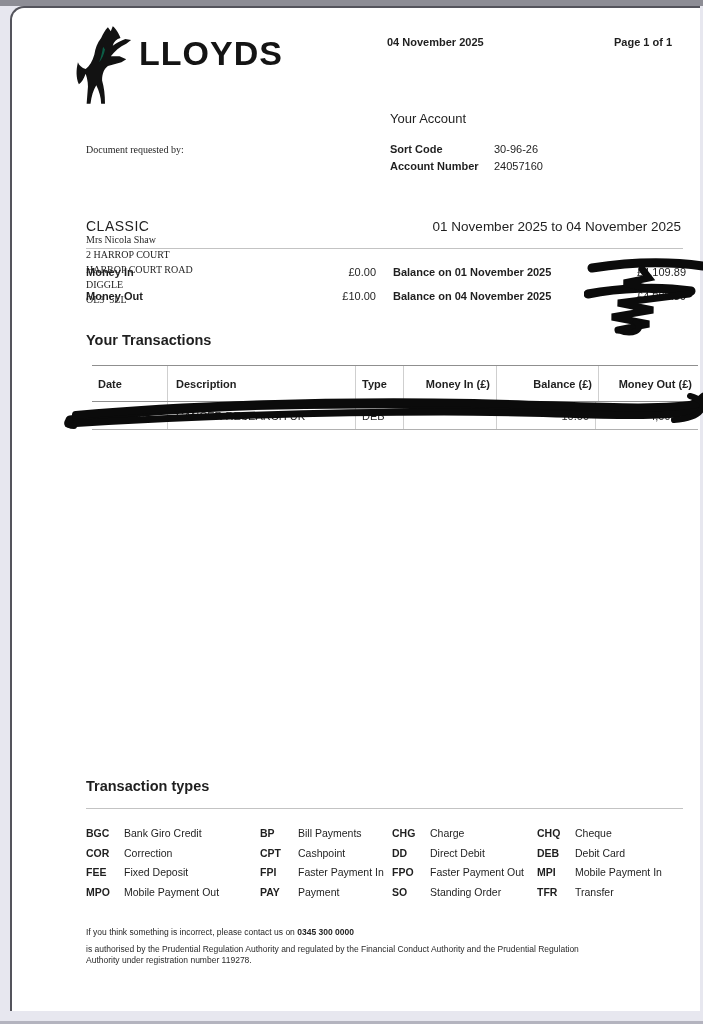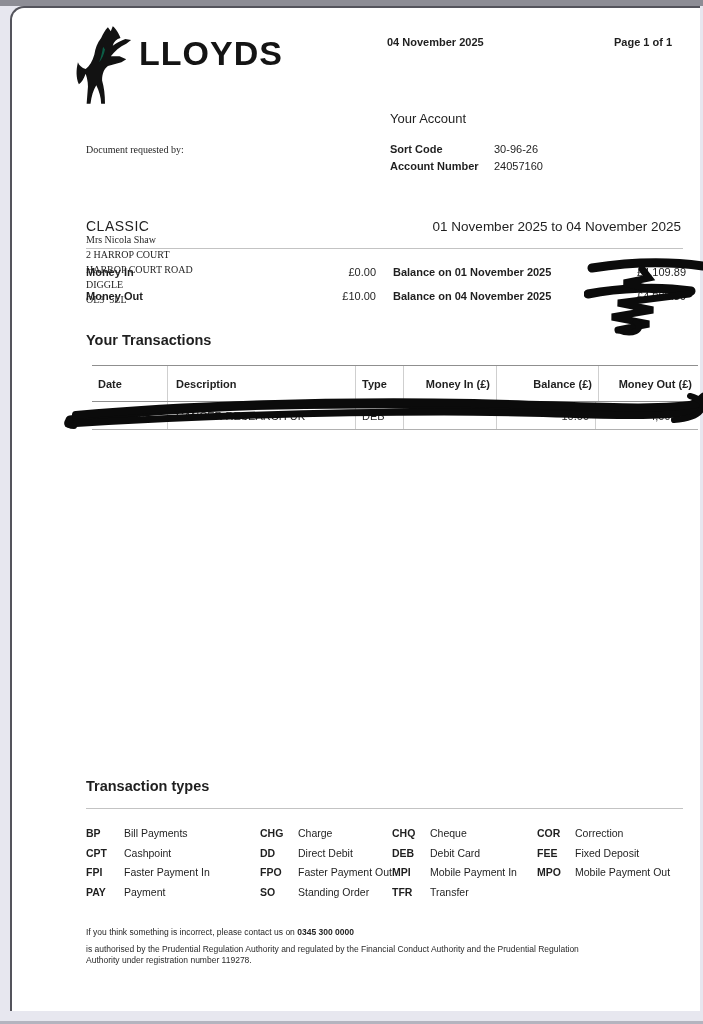--- a/index.html
+++ b/index.html
@@ -149,20 +149,23 @@
       <path d="M610 30 C640 28 648 12 626 6" stroke-width="6"></path>
       <path d="M6 30 C2 32 2 36 10 36" stroke-width="6"></path>
     </g>
   </svg>
 
   <div class="abs section-title" style="left:74px;top:770px;">Transaction types</div>
   <div class="abs rule" style="left:74px;top:800px;width:597px;"></div>
 
   <div class="abs tt-grid" style="left:74px;top:816px;width:600px;">
 
+      <div class="tt-item">
+        <span class="tt-code">BGC</span><span>Bank Giro Credit</span>
+      </div>
 
       <div class="tt-item">
         <span class="tt-code">BP</span><span>Bill Payments</span>
       </div>
 
       <div class="tt-item">
         <span class="tt-code">CHG</span><span>Charge</span>
       </div>
 
       <div class="tt-item">

